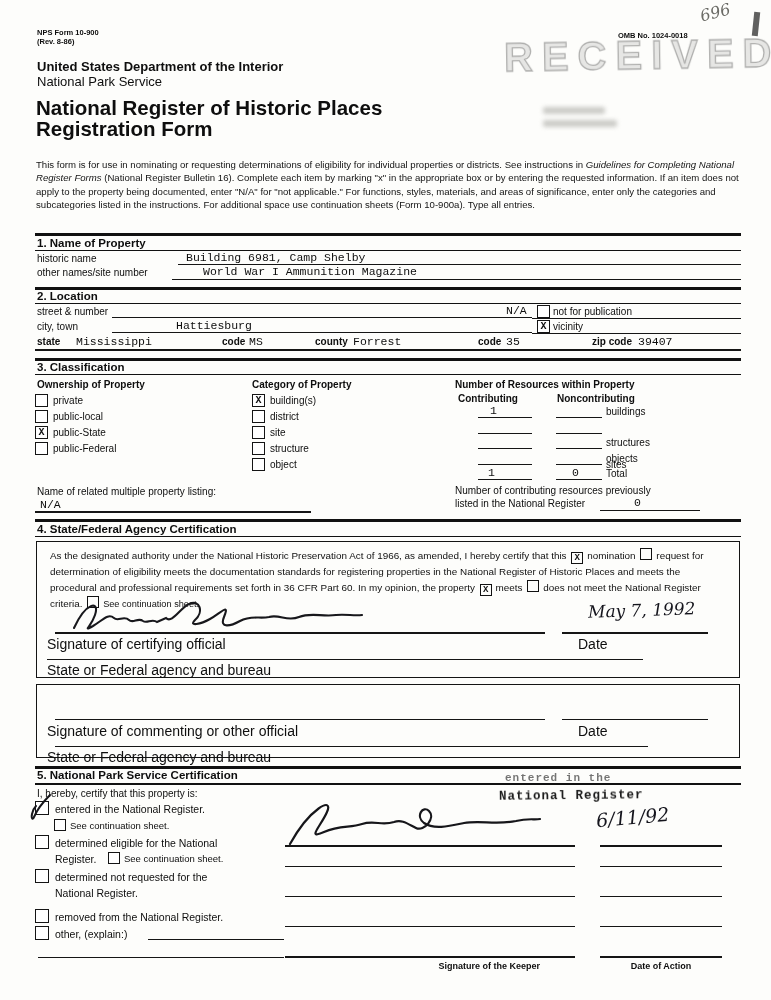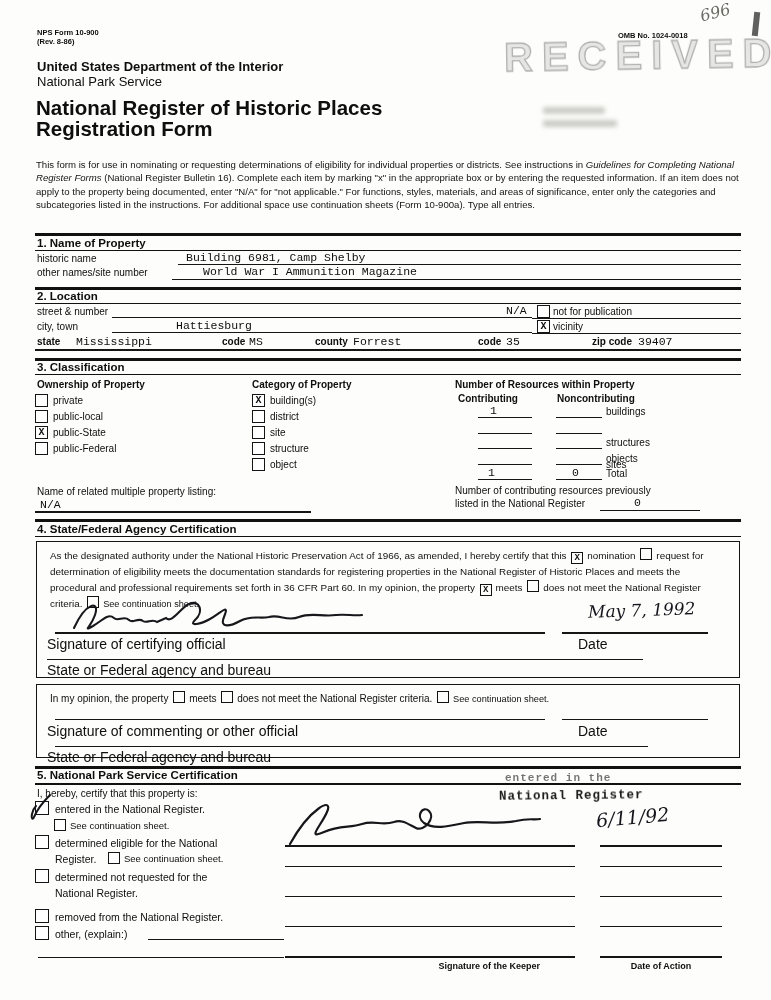--- a/index.html
+++ b/index.html
@@ -184,24 +184,20 @@
   <div class="abs hand" style="left:588px;top:600px;font-size:17px;transform:rotate(-2deg);">May 7, 1992</div>
   <div class="hline" style="left:55px;top:632px;width:490px;height:1.7px;"></div>
   <div class="hline" style="left:562px;top:632px;width:146px;height:1.7px;"></div>
   <div class="abs lbl-sm" style="left:47px;top:636px;">Signature of certifying official</div>
   <div class="abs lbl-sm" style="left:578px;top:636px;">Date</div>
 
   <div class="hline" style="left:47px;top:658.5px;width:596px;"></div>
   <div class="abs lbl-sm" style="left:47px;top:662px;">State or Federal agency and bureau</div>
 
   <div class="certbox" style="left:36px;top:684px;width:702px;height:72px;"></div>
-  <div class="abs" style="left:50px;top:691px;width:660px;font-size:10px;"><span>In my opinion, the property</span>
-      <span class="icb"></span><span>meets</span>
-      <span class="icb"></span><span>does not meet the National Register criteria.</span>
-      <span class="icb"></span><span style="font-size:9.2px;">See continuation sheet.</span></div>
   <div class="hline" style="left:55px;top:719px;width:490px;"></div>
   <div class="hline" style="left:562px;top:719px;width:146px;"></div>
   <div class="abs lbl-sm" style="left:47px;top:723px;">Signature of commenting or other official</div>
   <div class="abs lbl-sm" style="left:578px;top:723px;">Date</div>
   <div class="hline" style="left:55px;top:745.5px;width:593px;"></div>
   <div class="abs lbl-sm" style="left:47px;top:749px;">State or Federal agency and bureau</div>
 
   <div class="bar3" style="left:35px;top:766px;width:706px;"></div>
   <div class="sect" style="left:37px;top:769px;">5. National Park Service Certification</div>
   <div class="bar2" style="left:35px;top:783px;width:706px;"></div>

